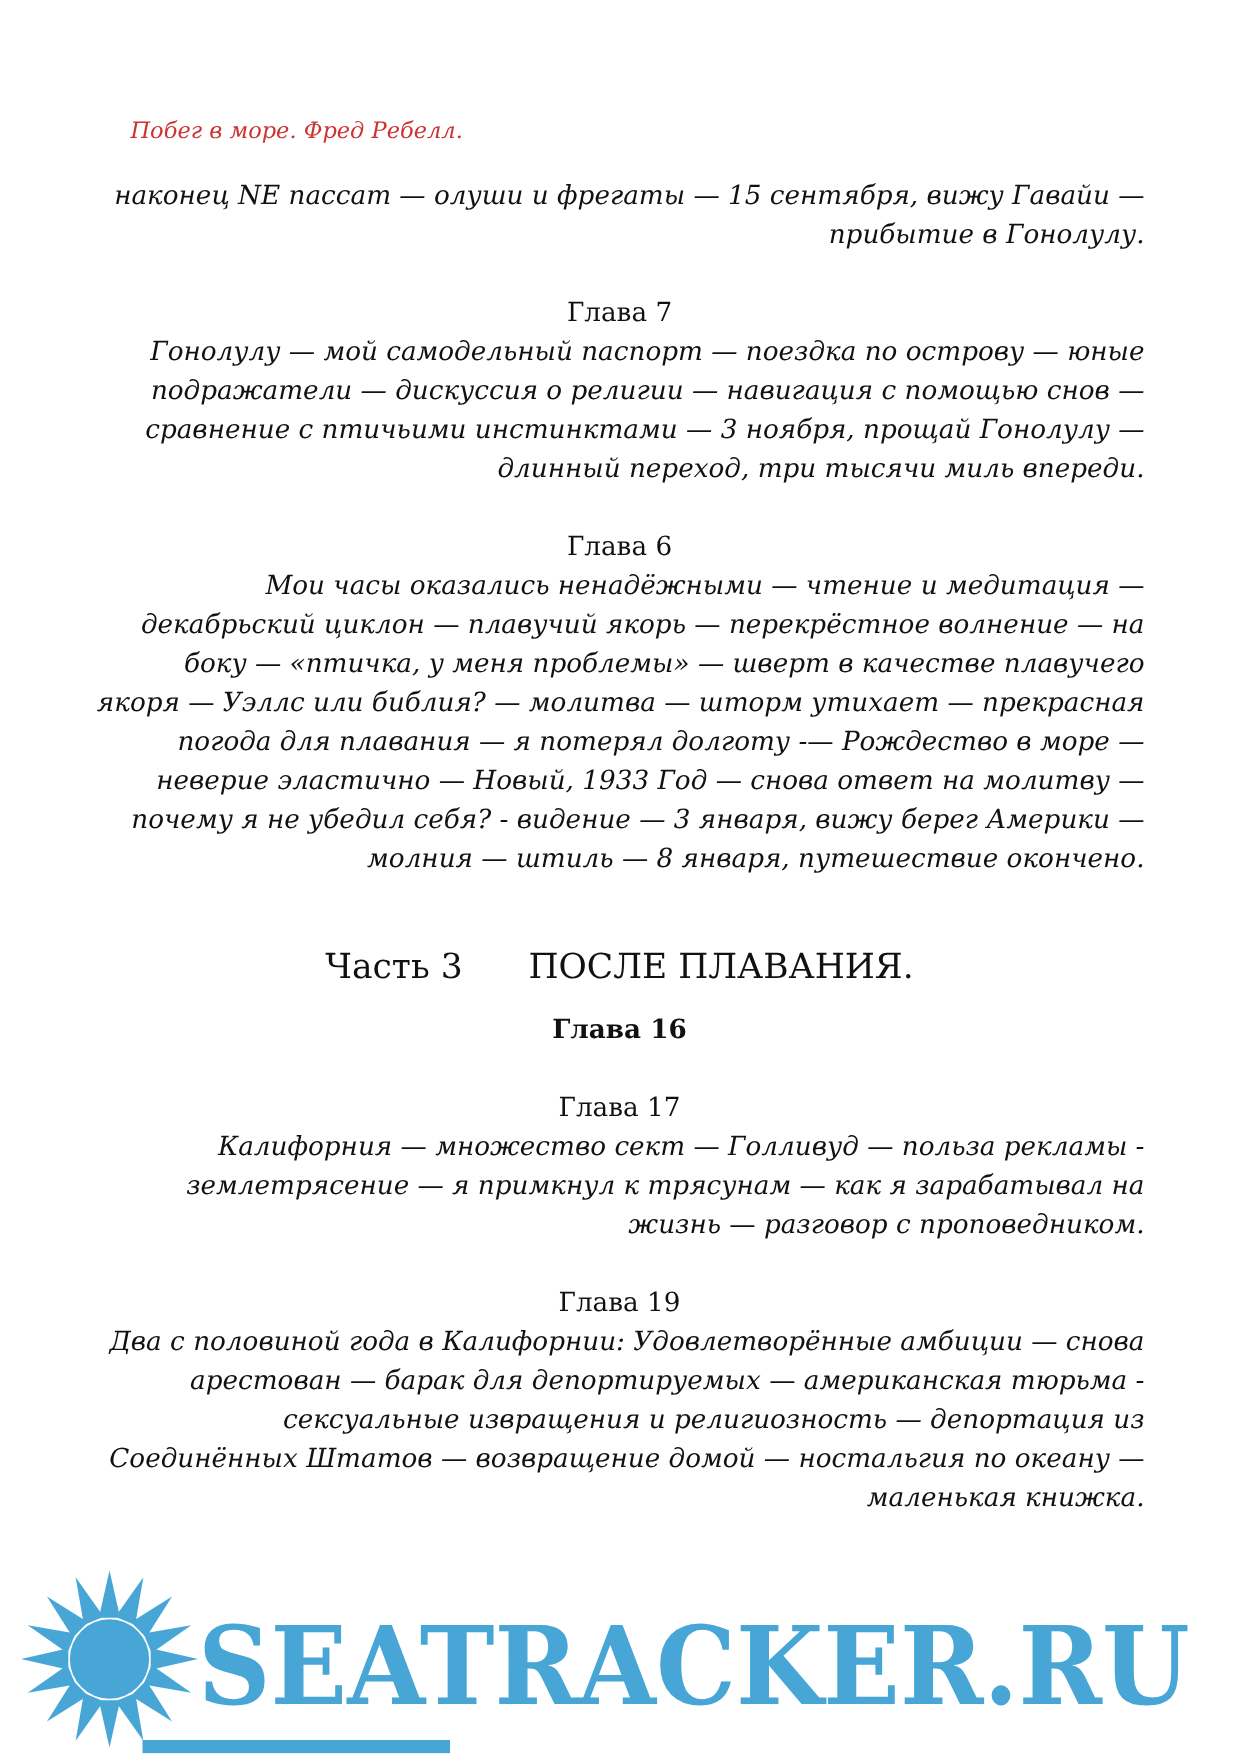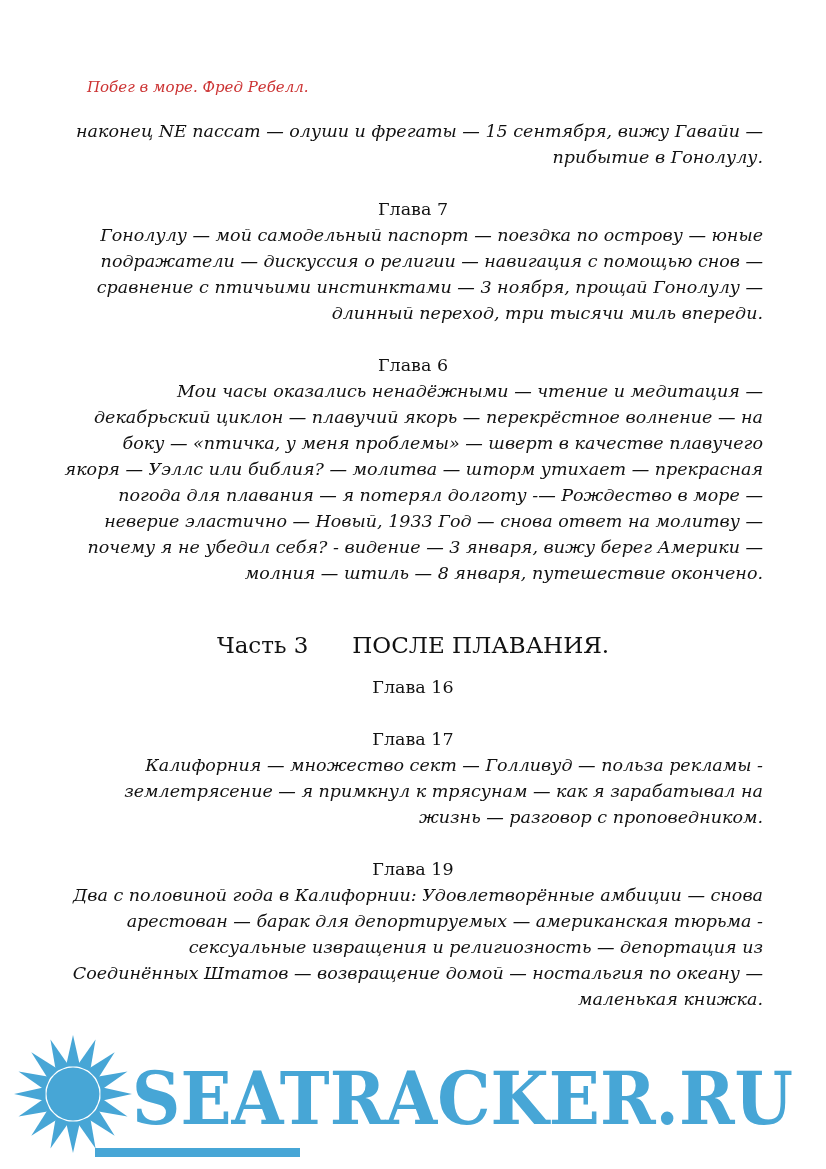--- a/index.html
+++ b/index.html
@@ -49,21 +49,21 @@
     font-style: normal;
     font-weight: normal;
     font-size: 23px;
     margin: 46px 0 16px 0;
     white-space: pre-wrap;
   }
 
   .watermark {
     position: absolute;
     left: 0;
-    bottom: 12px;
+    bottom: 0;
     width: 678px;
     height: 125px;
   }
   .sun-icon {
     position: absolute;
     left: 12px;
     bottom: 2px;
     width: 122px;
     height: 122px;
   }
@@ -103,21 +103,21 @@
     <p class="para intro">наконец NE пассат — олуши и фрегаты — 15 сентября, вижу Гавайи — прибытие в Гонолулу.</p>
 
     <h2 class="chapter-heading">Глава 7</h2>
     <p class="para">Гонолулу  — мой самодельный паспорт — поездка по острову — юные подражатели — дискуссия о религии — навигация с помощью снов — сравнение с птичьими инстинктами —  3 ноября, прощай Гонолулу —длинный переход, три тысячи миль впереди.</p>
 
     <h2 class="chapter-heading">Глава 6</h2>
     <p class="para">Мои часы оказались ненадёжными — чтение и медитация — декабрьский циклон — плавучий якорь — перекрёстное волнение — на боку —  «птичка, у меня проблемы» — шверт в качестве плавучего якоря — Уэллс или библия? — молитва — шторм утихает — прекрасная погода для плавания — я потерял долготу -— Рождество в море — неверие эластично — Новый, 1933 Год — снова ответ на молитву — почему я не убедил себя? - видение — 3 января, вижу берег Америки — молния — штиль — 8 января, путешествие окончено.</p>
 
     <h1 class="part-heading">Часть 3      ПОСЛЕ ПЛАВАНИЯ.</h1>
 
-    <h2 class="chapter-heading" style="margin-top: 0;">Глава 16</h2>
+    <h2 class="chapter-heading" style="margin-top: 0; font-weight: bold;">Глава 16</h2>
 
     <h2 class="chapter-heading">Глава 17</h2>
     <p class="para">Калифорния — множество сект — Голливуд — польза рекламы  - землетрясение — я примкнул к трясунам — как я зарабатывал на жизнь — разговор с проповедником.</p>
 
     <h2 class="chapter-heading">Глава 19</h2>
     <p class="para">Два с половиной года в Калифорнии: Удовлетворённые амбиции — снова арестован — барак для депортируемых — американская тюрьма  - сексуальные извращения и религиозность — депортация из Соединённых Штатов — возвращение домой — ностальгия по океану — маленькая книжка.</p>
 
   </div>
 
   <div class="watermark">

